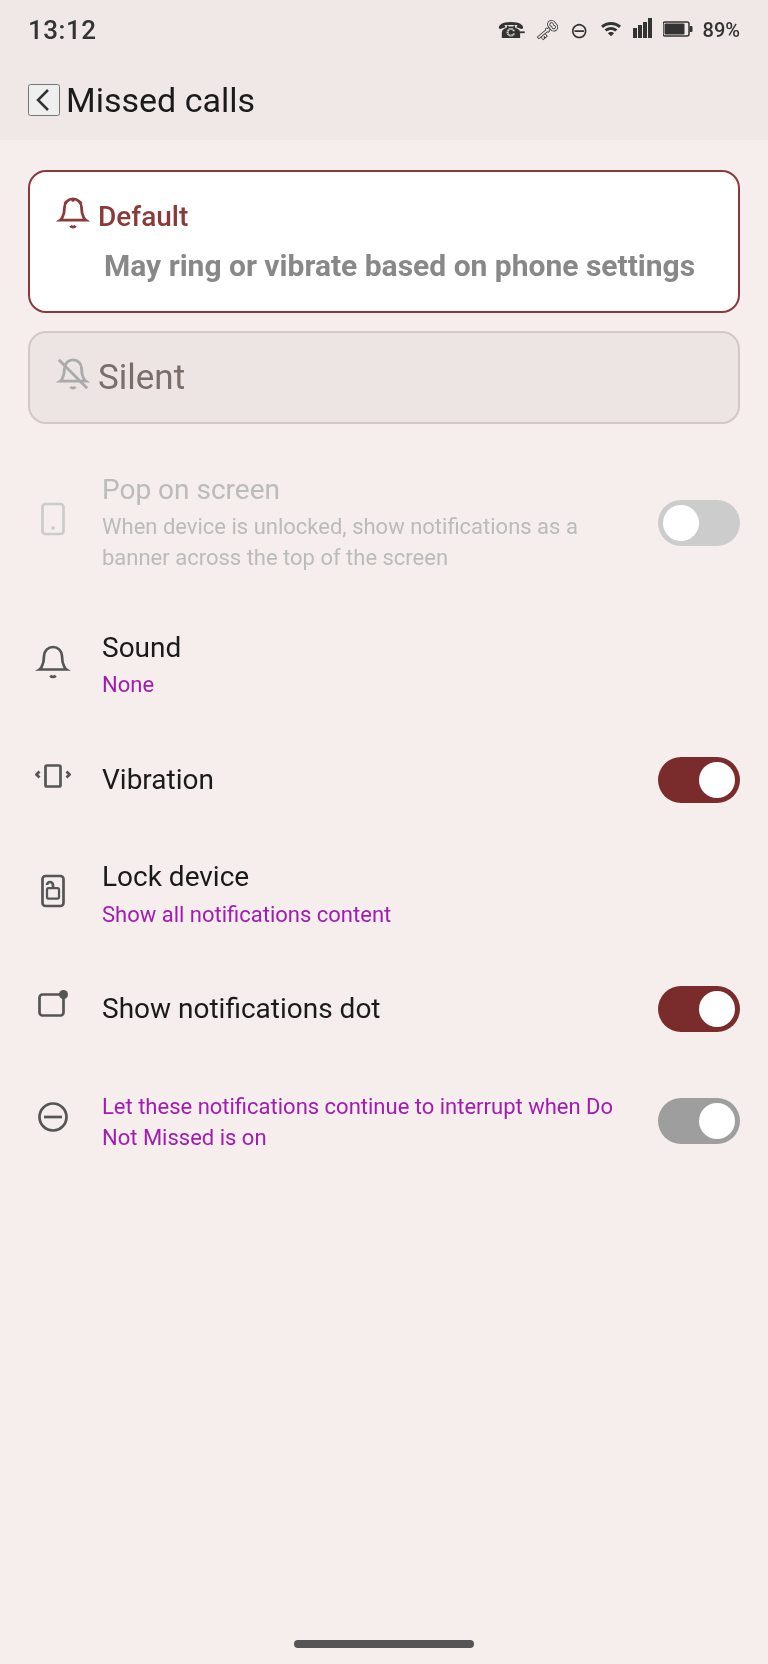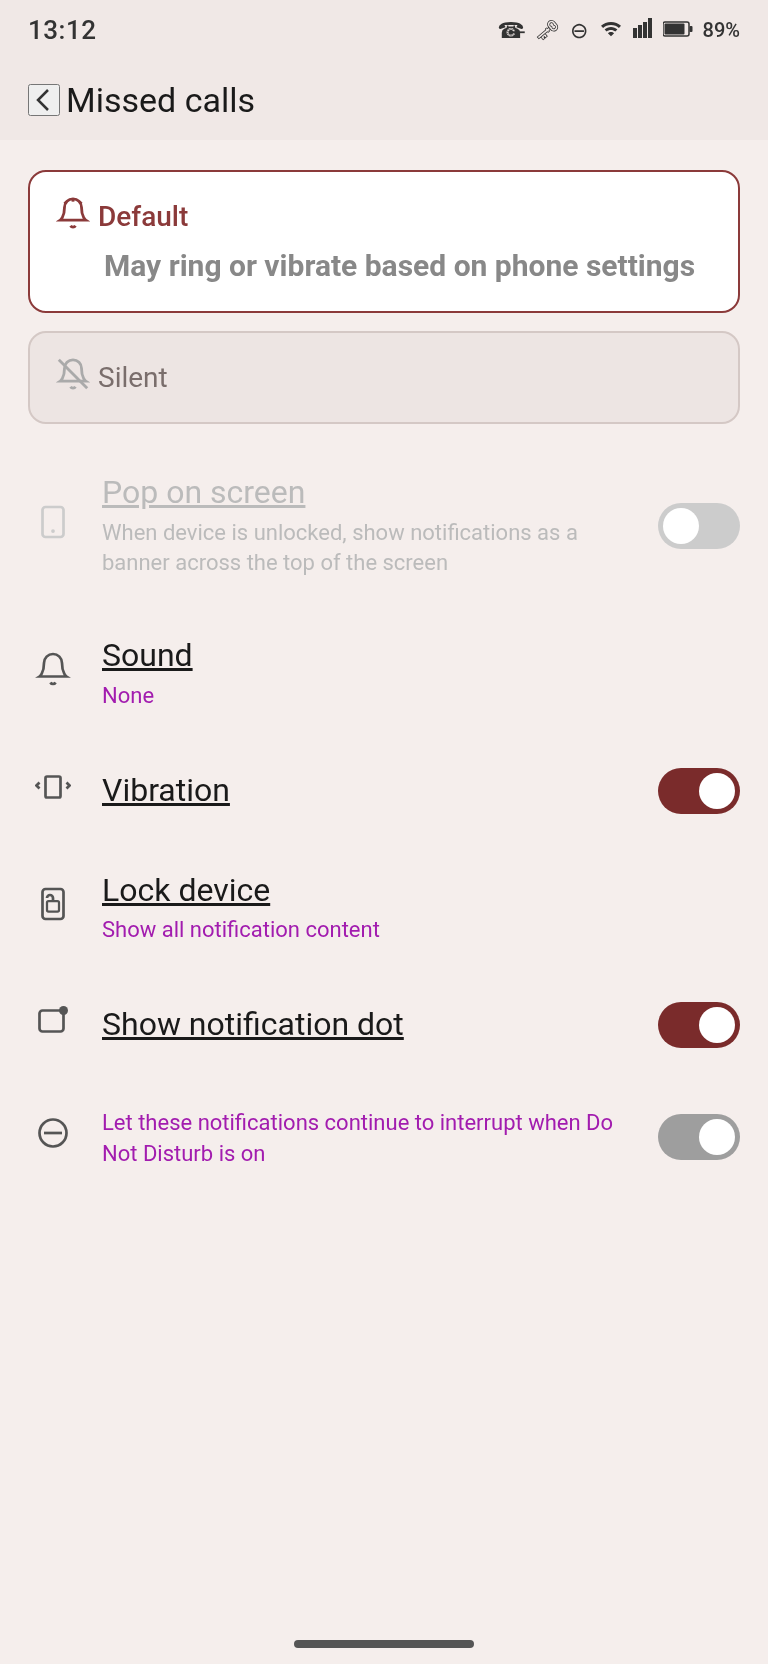--- a/index.html
+++ b/index.html
@@ -109,21 +109,21 @@
       font-size: 30px;
     }
 
     .card-title-selected {
       font-size: 28px;
       font-weight: 500;
       color: #8b3a3a;
     }
 
     .card-title-unselected {
-      font-size: 28px;
+      font-size: 35px;
       font-weight: 400;
       color: #7a6e6c;
     }
 
     .card-subtitle {
       font-size: 30px;
       color: #888;
       padding-left: 48px;
       line-height: 1.4;
       font-weight: bold;
@@ -152,25 +152,24 @@
 
     .setting-icon.faded {
       color: #bbb;
     }
 
     .setting-text {
       flex: 1;
     }
 
     .setting-label {
-      font-size: 32px;
+      font-size: 28px;
       font-weight: 400;
       color: #1a1a1a;
       line-height: 1.3;
-      text-decoration: underline;
     }
 
     .setting-label.faded {
       color: #bbb;
     }
 
     .setting-sublabel {
       font-size: 22px;
       color: #a21caf;
       margin-top: 4px;
@@ -365,48 +364,48 @@
     <div class="setting-item">
       <div class="setting-icon">
         <svg width="36" height="36" viewBox="0 0 24 24" fill="none" stroke="#555" stroke-width="1.8">
           <rect x="5" y="2" width="14" height="20" rx="2"></rect>
           <rect x="8" y="10" width="8" height="7" rx="1" stroke="#555" stroke-width="1.5"></rect>
           <path d="M12 10V8a2 2 0 0 0-4 0"></path>
         </svg>
       </div>
       <div class="setting-text">
         <div class="setting-label">Lock device</div>
-        <div class="setting-sublabel">Show all notification content</div>
+        <div class="setting-sublabel">Show all notifications content</div>
       </div>
     </div>
 
     <div class="setting-item">
       <div class="setting-icon">
         <svg width="36" height="36" viewBox="0 0 24 24" fill="none" stroke="#555" stroke-width="1.8">
           <rect x="3" y="5" width="16" height="14" rx="2"></rect>
           <circle cx="19" cy="5" r="3" fill="#555" stroke="none"></circle>
         </svg>
       </div>
       <div class="setting-text">
-        <div class="setting-label">Show notification dot</div>
+        <div class="setting-label">Show notifications dot</div>
       </div>
       <div class="toggle on">
         <div class="toggle-knob"></div>
       </div>
     </div>
 
     <div class="setting-item">
       <div class="setting-icon">
         <svg width="36" height="36" viewBox="0 0 24 24" fill="none" stroke="#555" stroke-width="1.8">
           <circle cx="12" cy="12" r="9"></circle>
           <line x1="6" y1="12" x2="18" y2="12"></line>
         </svg>
       </div>
       <div class="setting-text">
-        <div class="setting-sublabel">Let these notifications continue to interrupt when Do Not Disturb is on</div>
+        <div class="setting-sublabel">Let these notifications continue to interrupt when Do Not Missed is on</div>
       </div>
       <div class="toggle off-dark">
         <div class="toggle-knob"></div>
       </div>
     </div>
 
   </div>
 
 </div>
 

